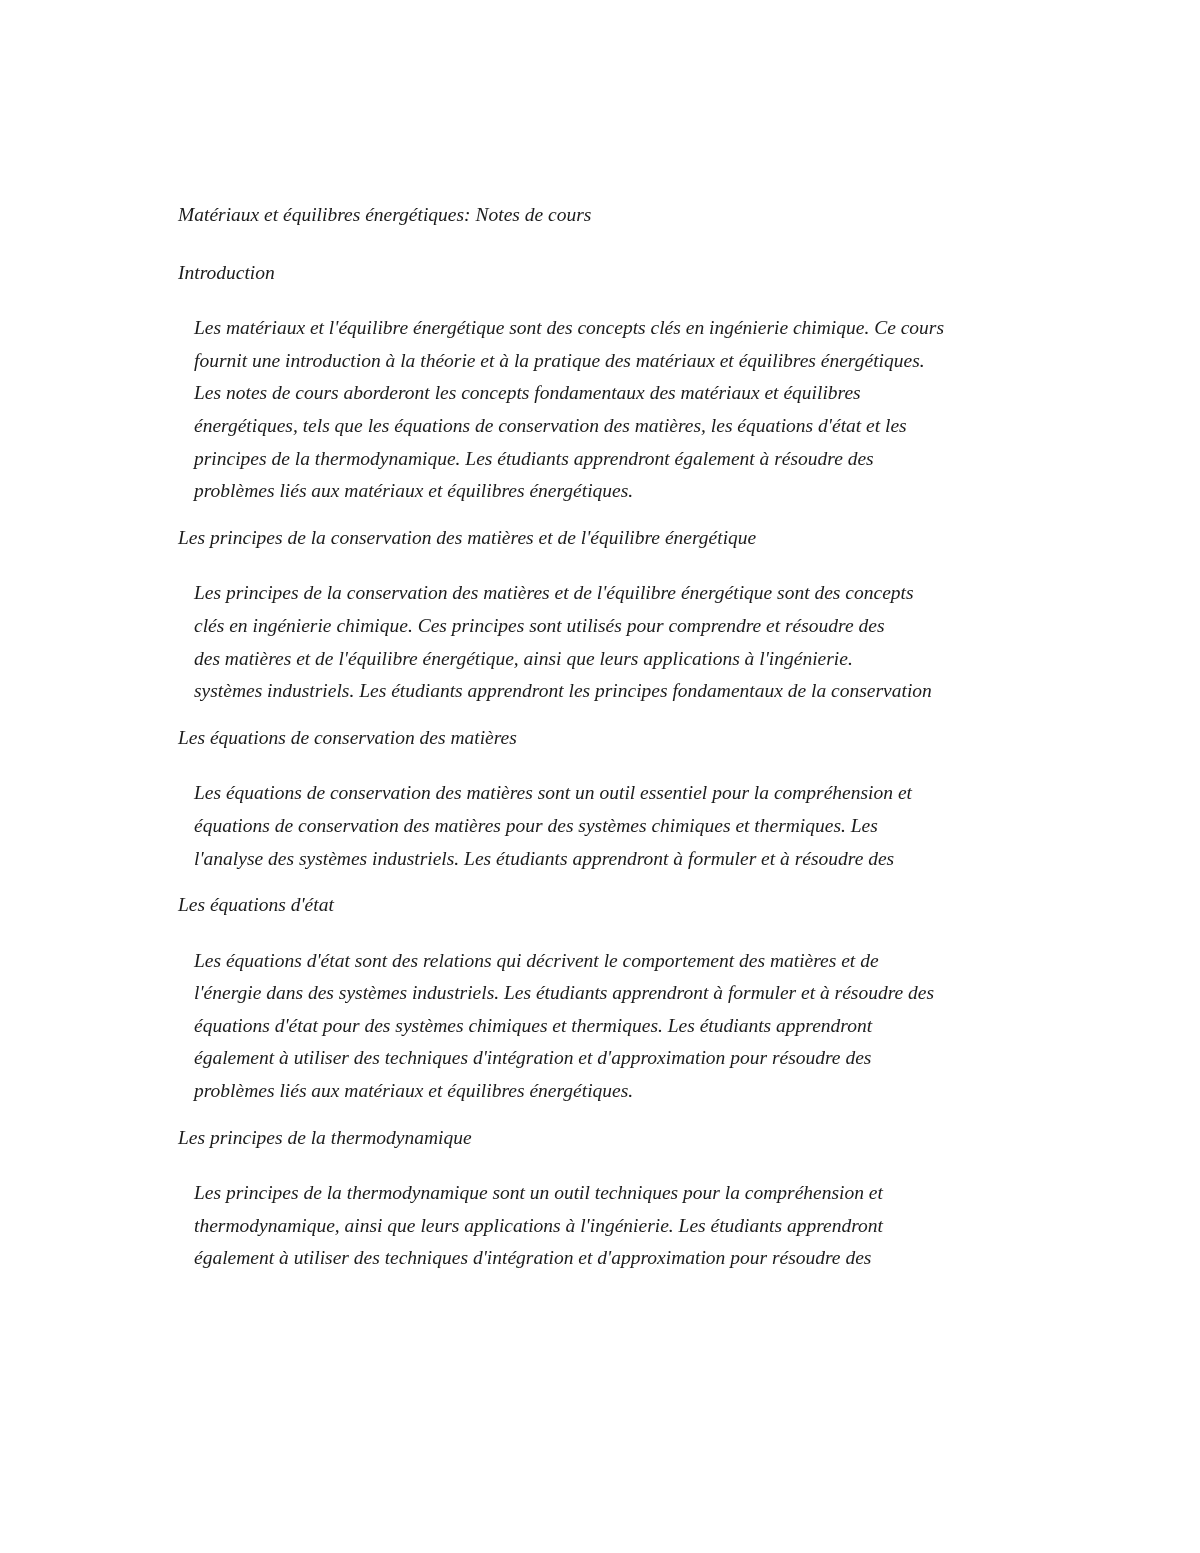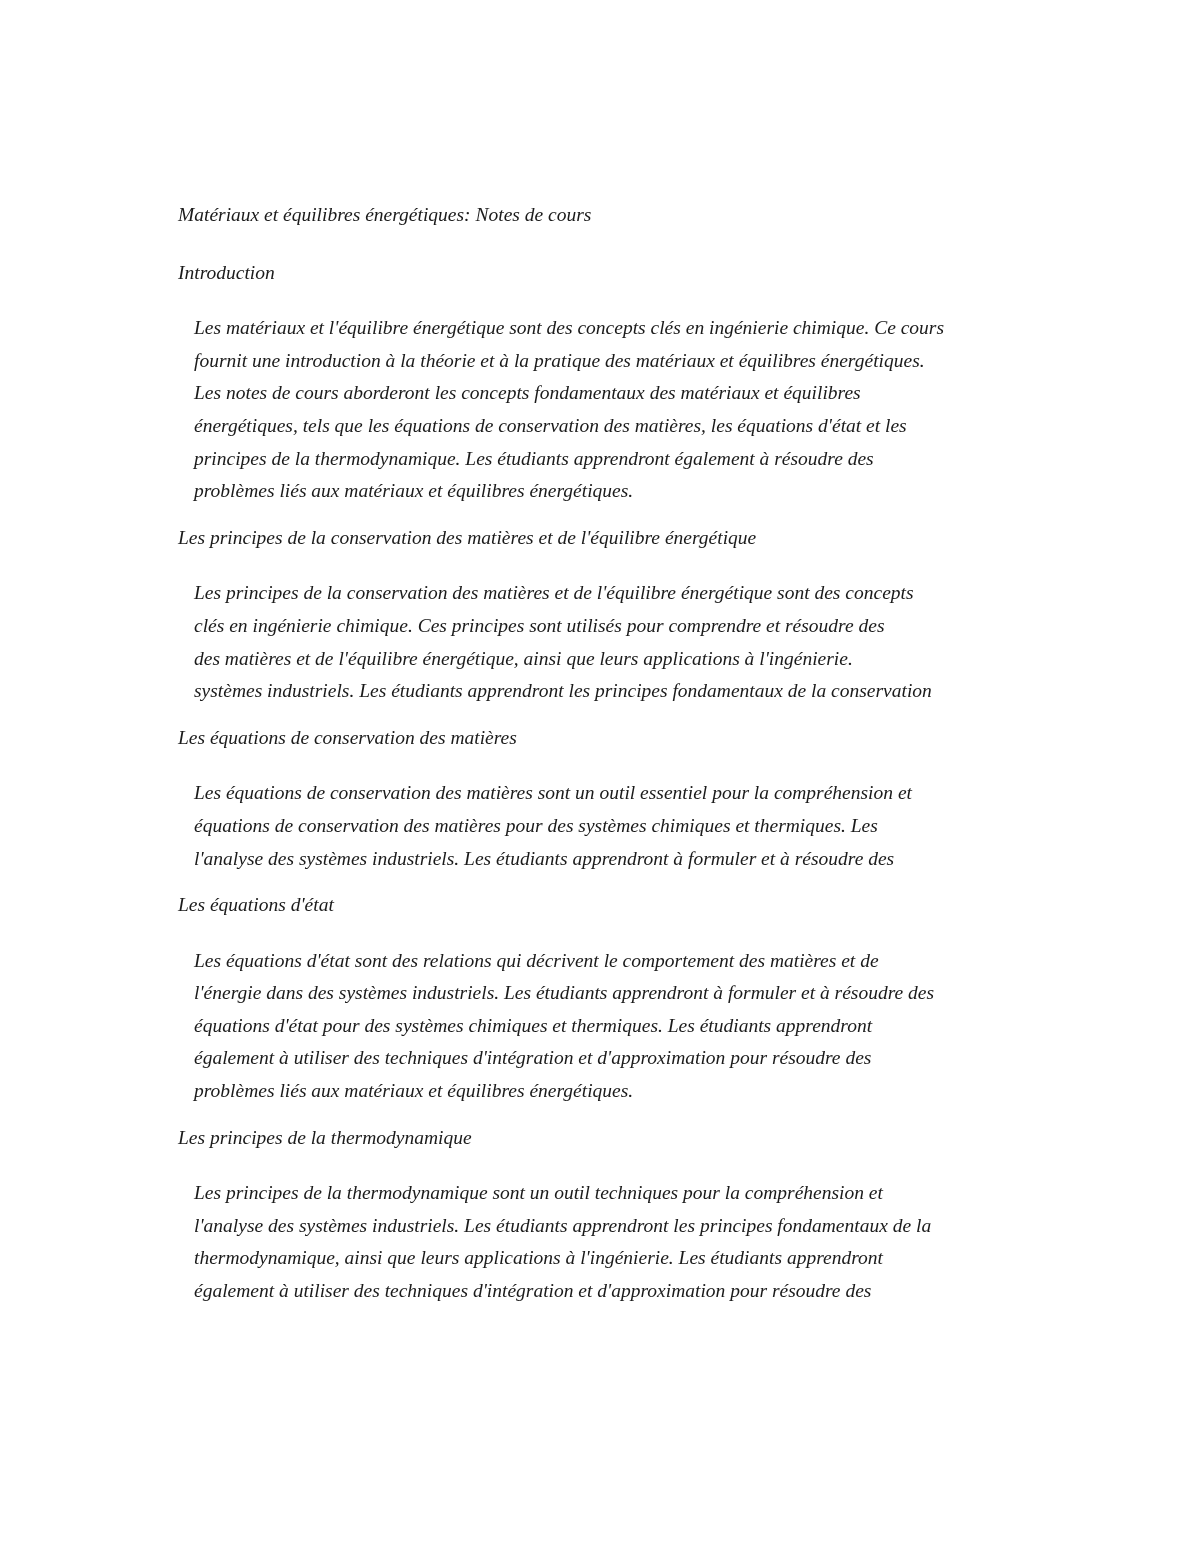--- a/index.html
+++ b/index.html
@@ -74,17 +74,16 @@
       <div class="line">l'énergie dans des systèmes industriels. Les étudiants apprendront à formuler et à résoudre des</div>
       <div class="line">équations d'état pour des systèmes chimiques et thermiques. Les étudiants apprendront</div>
       <div class="line">également à utiliser des techniques d'intégration et d'approximation pour résoudre des</div>
       <div class="line">problèmes liés aux matériaux et équilibres énergétiques.</div>
     </div>
     <div class="block-heading">
       <div class="line">Les principes de la thermodynamique</div>
     </div>
     <div class="block-paragraph">
       <div class="line">Les principes de la thermodynamique sont un outil techniques pour la compréhension et</div>
-      <div class="line">l'analyse des systèmes industriels. Les étudiants apprendront les principes fondamentaux de la</div>
       <div class="line">thermodynamique, ainsi que leurs applications à l'ingénierie. Les étudiants apprendront</div>
       <div class="line">également à utiliser des techniques d'intégration et d'approximation pour résoudre des</div>
     </div>
   </main>
 
 </body></html>

